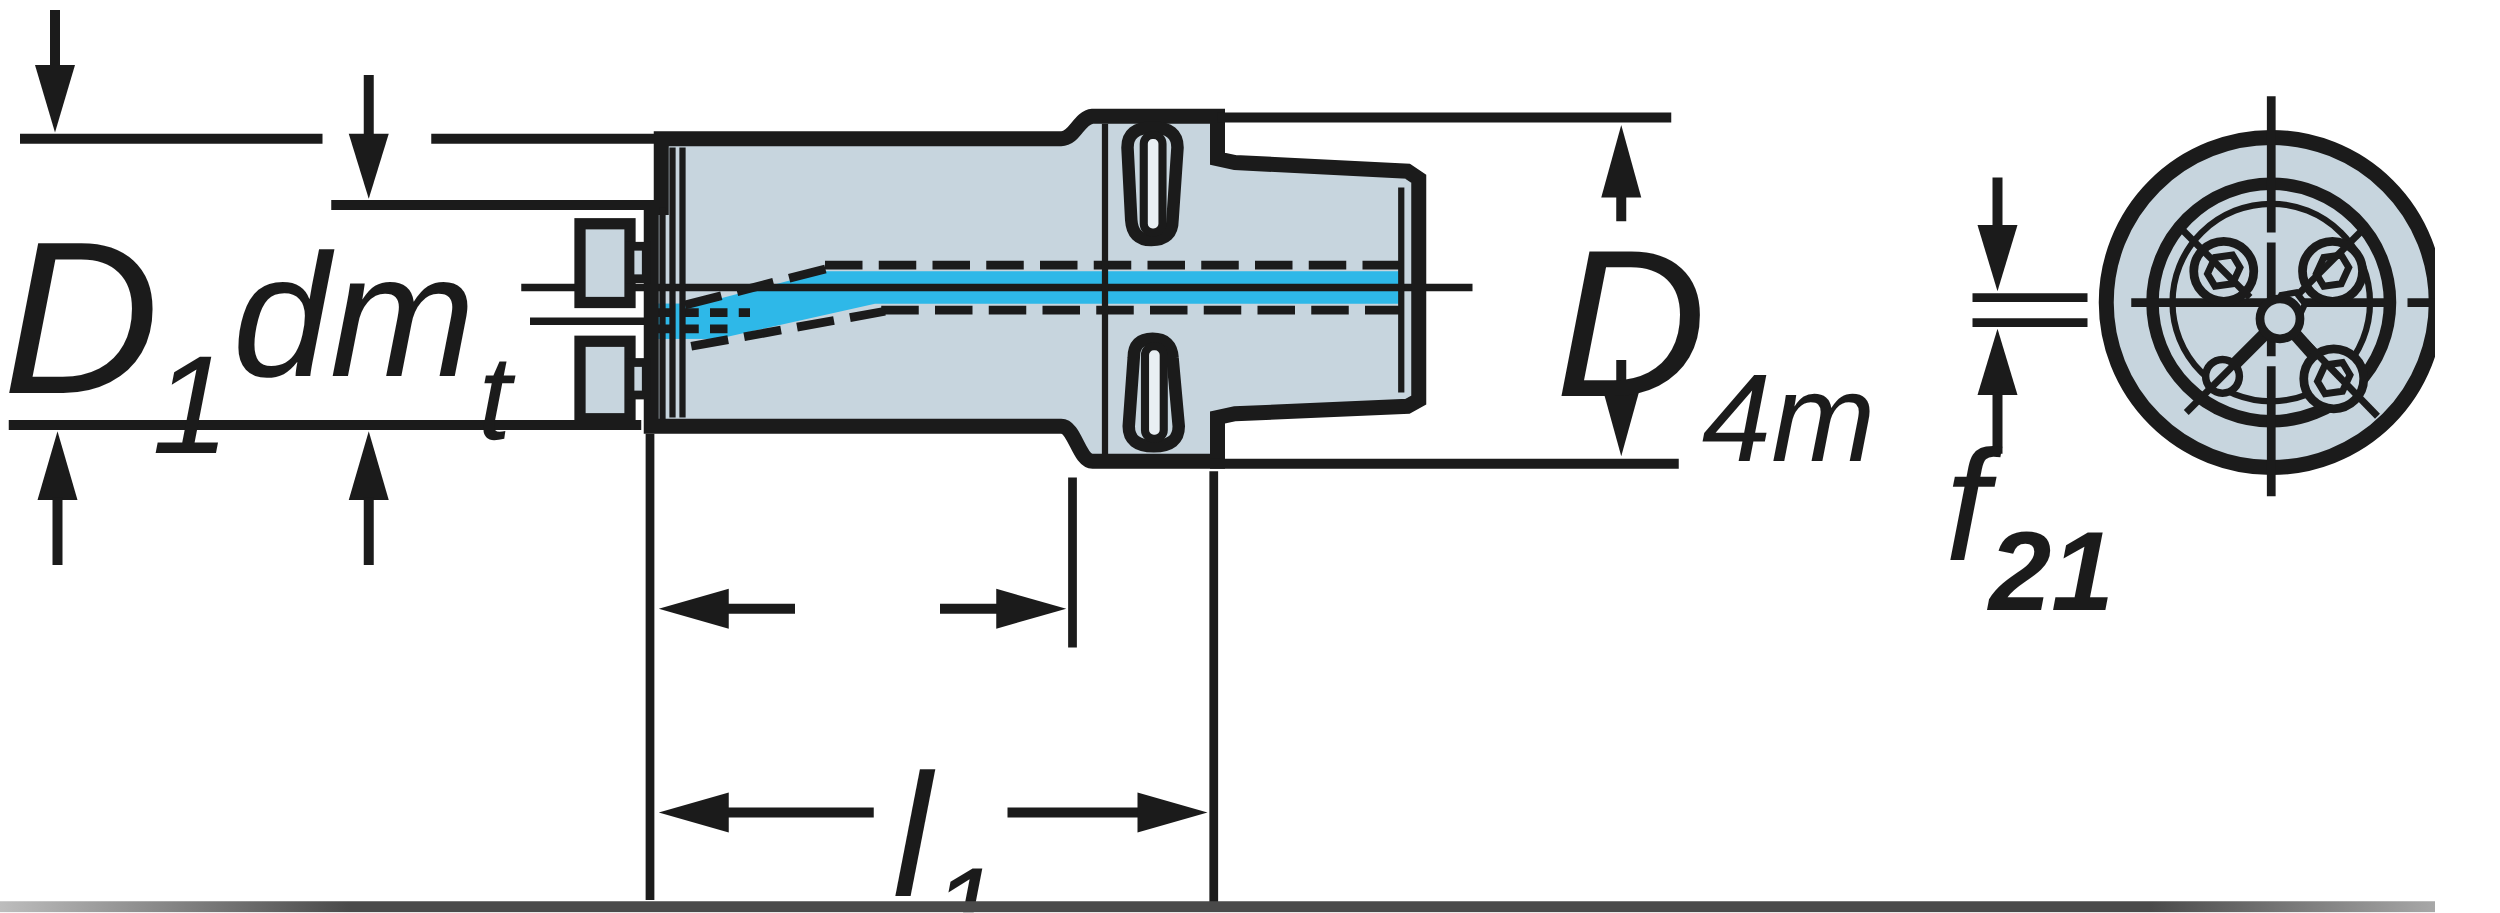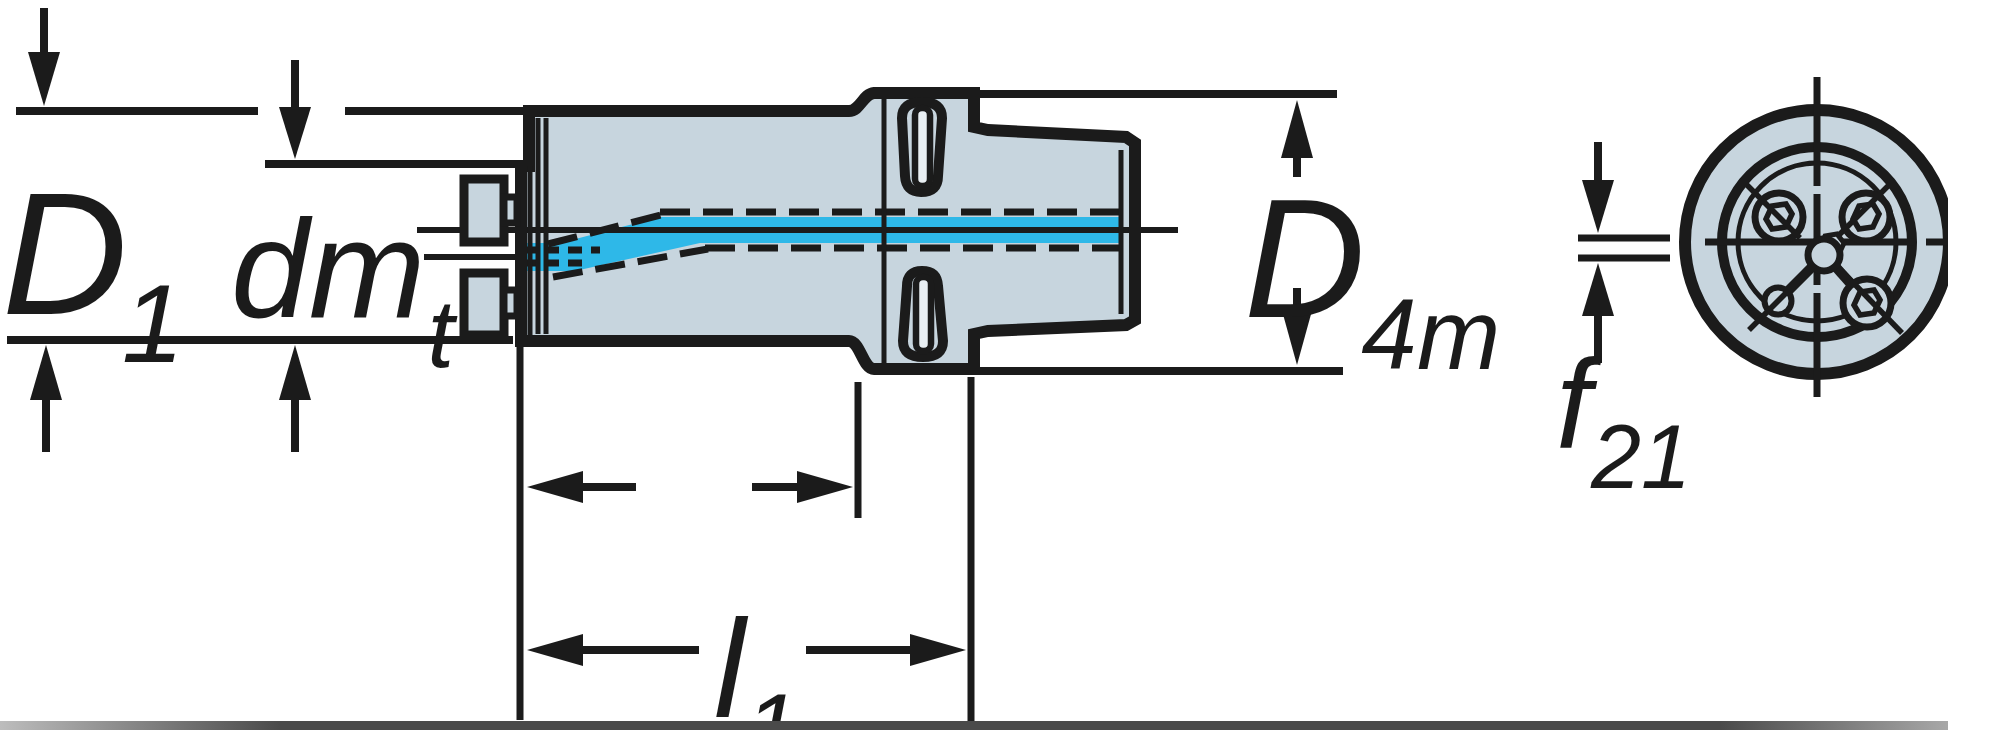--- a/index.html
+++ b/index.html
@@ -11,30 +11,30 @@
   .dimstroke{stroke:var(--line,#1b1b1b);fill:none;}
   .arrow{fill:var(--line,#1b1b1b);stroke:none;}
   .cyan{fill:var(--coolant,#2eb8e8);}
   .dash{stroke:var(--line,#1b1b1b);fill:none;stroke-dasharray:30 13;}
   .dash-s{stroke:var(--line,#1b1b1b);fill:none;stroke-dasharray:14 9;}
   .slot-inner{fill:var(--slot-inner,#e9eff3);}
   .dim-label{position:absolute;font-style:italic;color:var(--line,#1b1b1b);white-space:nowrap;line-height:0.9;}
   .dim-label .sub{display:inline-block;position:relative;font-style:italic;}
   #label-d1{left:2px;top:176px;font-size:174px;}
   #label-d1 .sub{font-size:112px;top:48px;left:-6px;}
-  #label-dmt{left:186px;top:206px;font-size:140px;margin-left:45px;}
+  #label-dmt{left:186px;top:190px;font-size:140px;}
   #label-dmt .sub{font-size:96px;top:50px;left:2px;}
   #label-d5m{left:1244px;top:184px;font-size:168px;}
   #label-d5m .sub{font-size:100px;top:52px;left:-4px;}
   #label-l3{left:674px;top:420px;font-size:140px;}
   #label-l3 .sub{font-size:96px;top:44px;left:0px;}
   #label-l1{left:714px;top:606px;font-size:140px;}
   #label-l1 .sub{font-size:96px;top:44px;left:0px;}
   #label-f21{left:1556px;top:348px;font-size:126px;}
-  #label-f21 .sub{font-size:90px;top:40px;left:0px;}
+  #label-f21 .sub{font-size:90px;top:40px;left:0px;font-weight:bold;}
   #bottom-bar{position:absolute;left:0;top:721px;width:2000px;height:9px;
     background:linear-gradient(90deg,#bdbdbd,#4a4a4a 14%,#4a4a4a 86%,#bdbdbd);}
 </style>
 </head>
 <body>
 
 <div id="stage">
 
 <svg width="2000" height="730" viewBox="0 0 2000 730">
 

